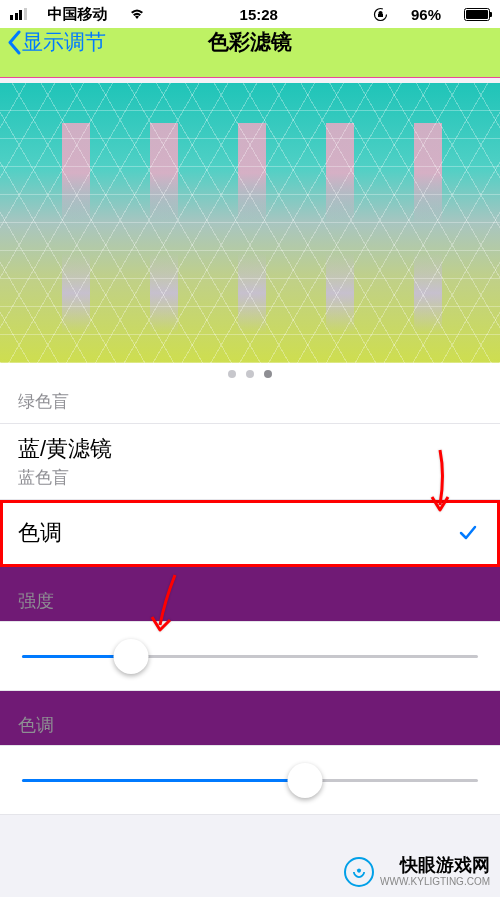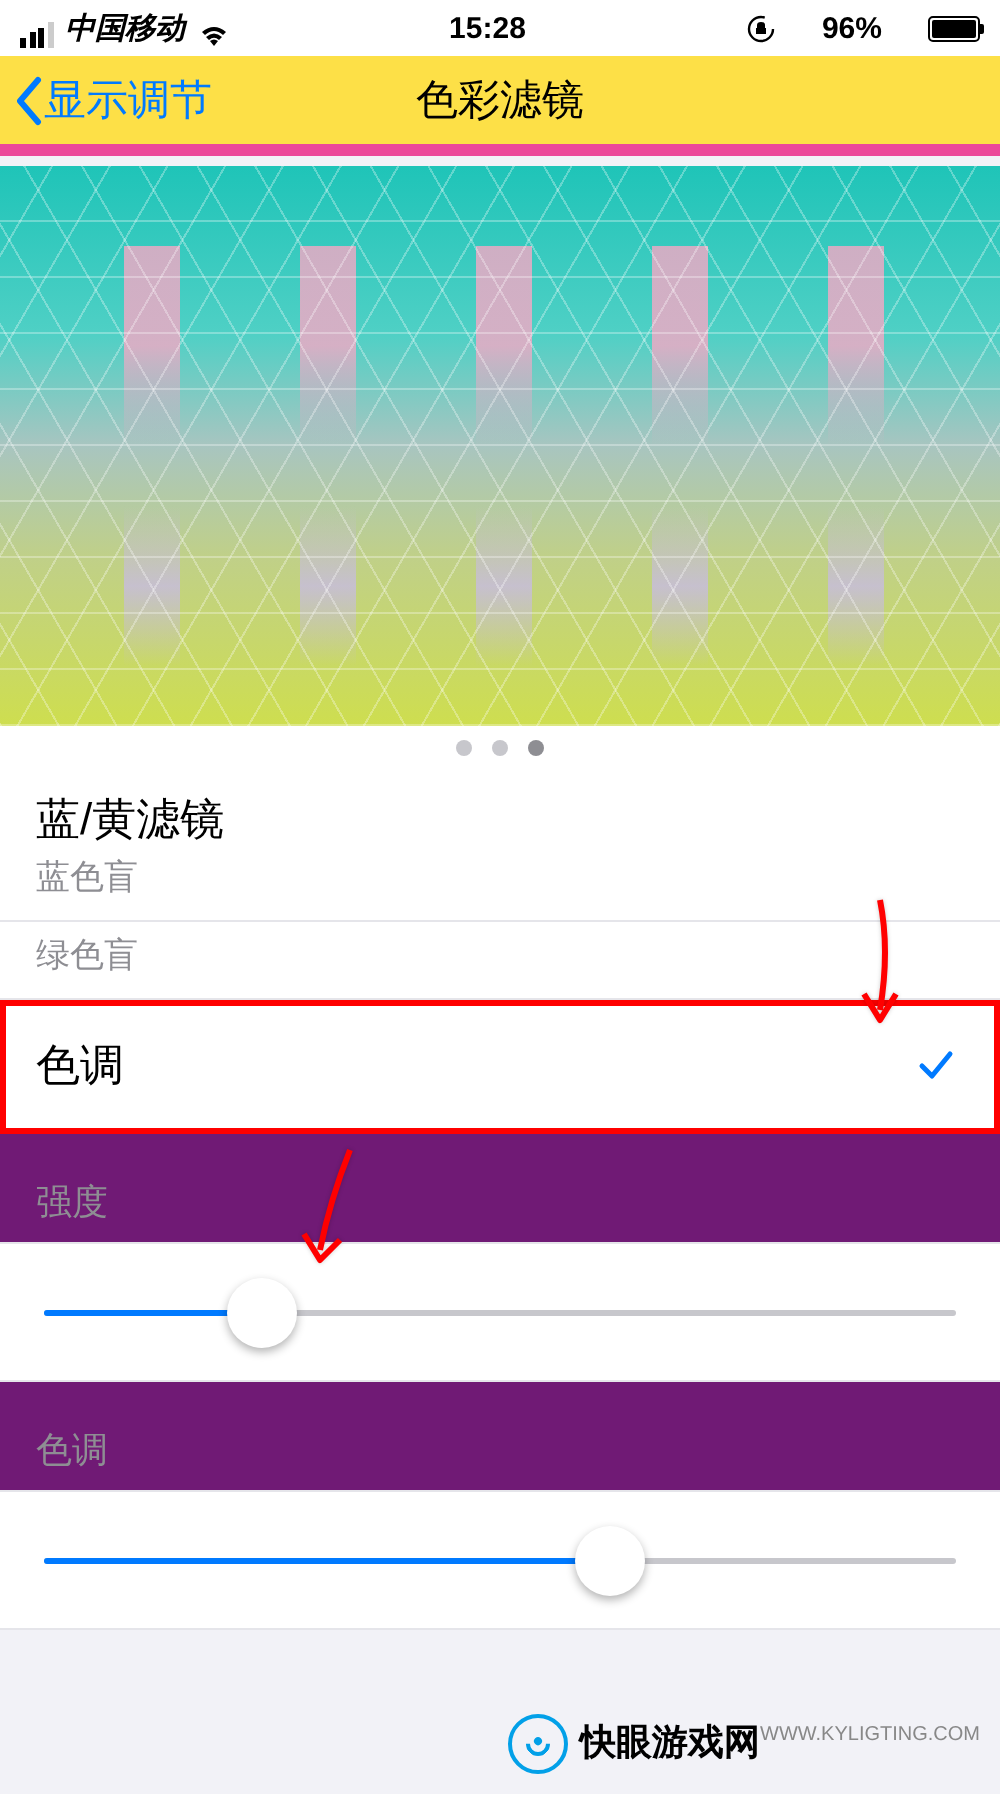--- a/index.html
+++ b/index.html
@@ -19,23 +19,22 @@
       background: #fff;
       display: flex;
       align-items: center;
       justify-content: space-between;
       padding: 0 10px;
       font-size: 15px;
       font-weight: 600;
     }
     .status-left {
       display: flex;
-      align-items: flex-end;
-      gap: 6px;
-      font-style: italic;
+      align-items: center;
+      gap: 21px;
     }
     .status-right {
       display: flex;
       align-items: center;
       gap: 23px;
     }
     .signal-bars {
       display: inline-flex;
       align-items: flex-end;
       gap: 1.5px;
@@ -74,44 +73,43 @@
       position: absolute;
       left: 1px;
       top: 1px;
       bottom: 1px;
       width: 92%;
       background: #000;
       border-radius: 1px;
     }
     .nav-bar {
       height: 50px;
-      background: #fde047;
-      display: flex;
-      align-items: center;
-      position: relative;
-      border-bottom: 6px solid #ec4899;
+      background: #bef264;
+      display: flex;
+      position: relative;
+      border-bottom: 1px solid #ec4899;
     }
     .back-button {
       display: flex;
       align-items: center;
       color: #007aff;
       font-size: 21px;
       padding-left: 6px;
       position: absolute;
       left: 0;
     }
     .back-chevron {
       width: 16px;
       height: 25px;
     }
     .nav-title {
       flex: 1;
       text-align: center;
       font-size: 21px;
-      font-weight: 400;
+      font-weight: 700;
       color: #000;
     }
     .preview-image {
       width: 100%;
       height: 280px;
       position: relative;
       margin-top: 5px;
     }
     .hex-gradient {
       width: 100%;
@@ -284,22 +282,23 @@
       position: absolute;
       width: 4px;
       height: 4px;
       background: #02a0e8;
       border-radius: 50%;
       top: 1px;
       left: 1px;
     }
     .wm-text {
       display: flex;
-      flex-direction: row;
+      flex-direction: column;
       line-height: 1.1;
+      align-items: flex-end;
     }
     .wm-cn {
       font-weight: bold;
       color: #000;
       font-size: 18px;
     }
     .wm-url {
       font-size: 10px;
       color: #888;
     }
@@ -359,26 +358,26 @@
   </div>
 </div>
 
 <div class="dots">
   <div class="dot"></div>
   <div class="dot"></div>
   <div class="dot active"></div>
 </div>
 
 <div class="list">
+  <div class="list-item partial">
+    <div class="item-sub">绿色盲</div>
+  </div>
   <div class="list-item">
     <div class="item-title">蓝/黄滤镜</div>
     <div class="item-sub">蓝色盲</div>
-  </div>
-  <div class="list-item partial">
-    <div class="item-sub">绿色盲</div>
   </div>
   <div class="list-item highlighted">
     <div class="item-title">色调</div>
     <svg class="checkmark" viewBox="0 0 20 20">
         <path d="M3 10 L8 15 L17 4" fill="none" stroke="#007aff" stroke-width="2.5" stroke-linecap="round" stroke-linejoin="round"></path>
       </svg>
   </div>
 </div>
 
 <div class="section-header">强度</div>

